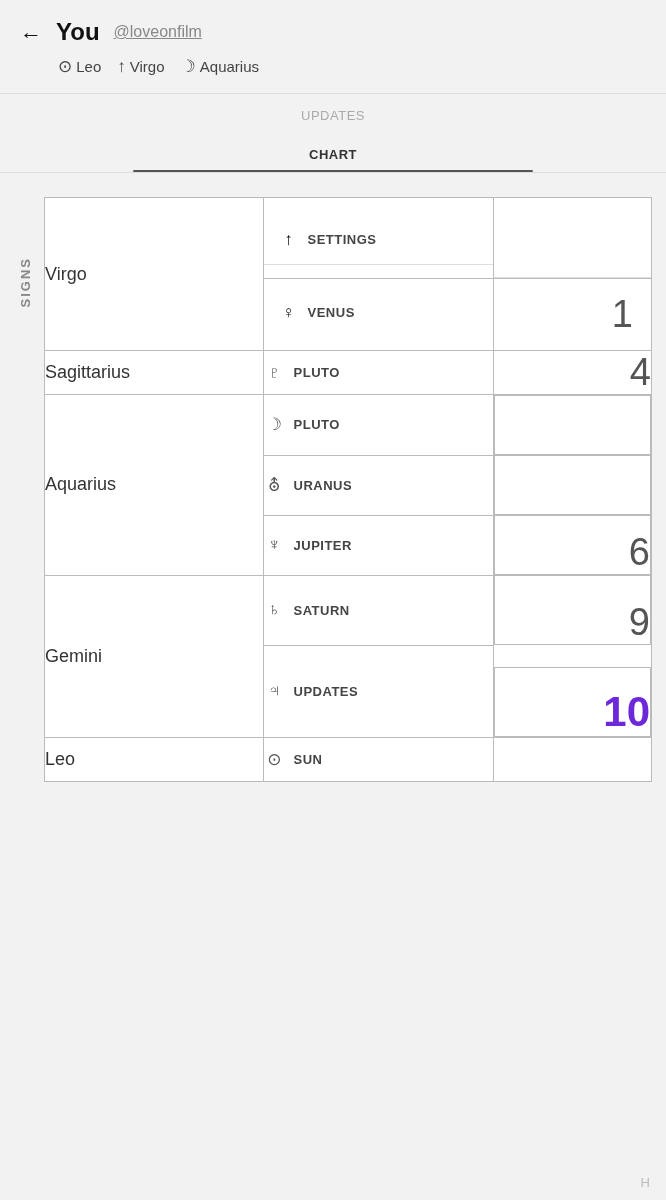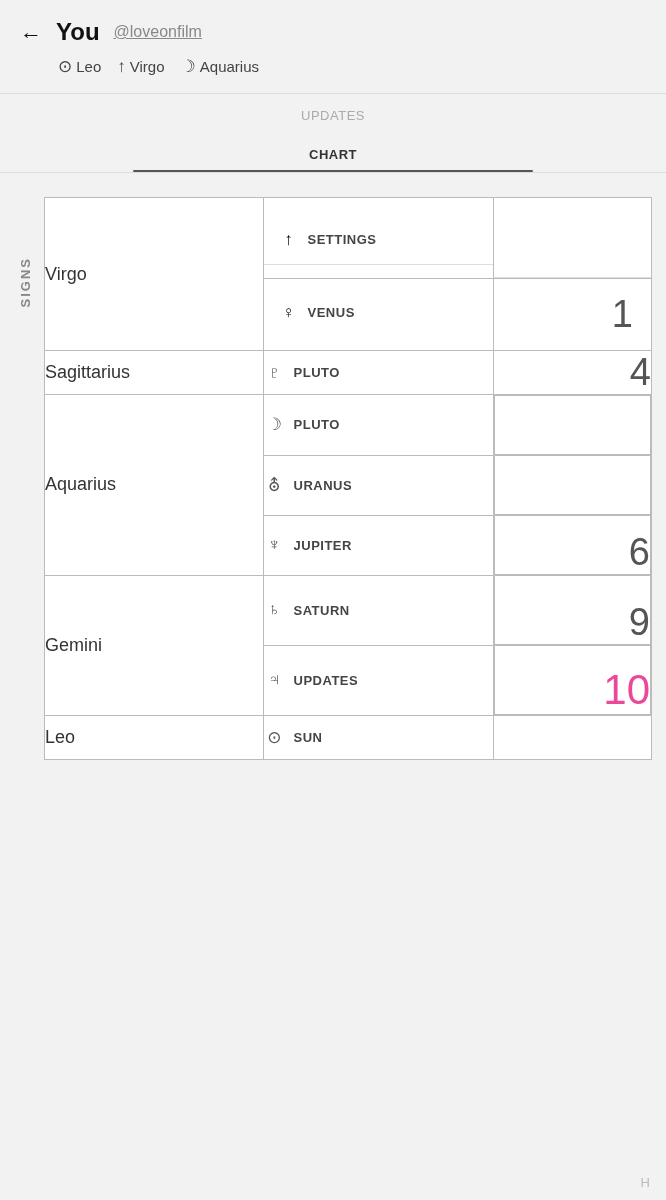--- a/index.html
+++ b/index.html
@@ -281,22 +281,23 @@
       color: #555;
     }
 
     .gemini-house-bot {
       min-height: 70px;
       display: flex;
       align-items: flex-end;
       justify-content: flex-end;
       padding: 14px 18px;
       font-size: 42px;
-      font-weight: 400;
-      color: #ec4899;
+      font-weight: 700;
+      color: #6d28d9;
+      margin-top: 22px;
     }
 
     .footer-h {
       position: fixed;
       bottom: 10px;
       right: 16px;
       font-size: 13px;
       color: #bbb;
     }
   </style>

